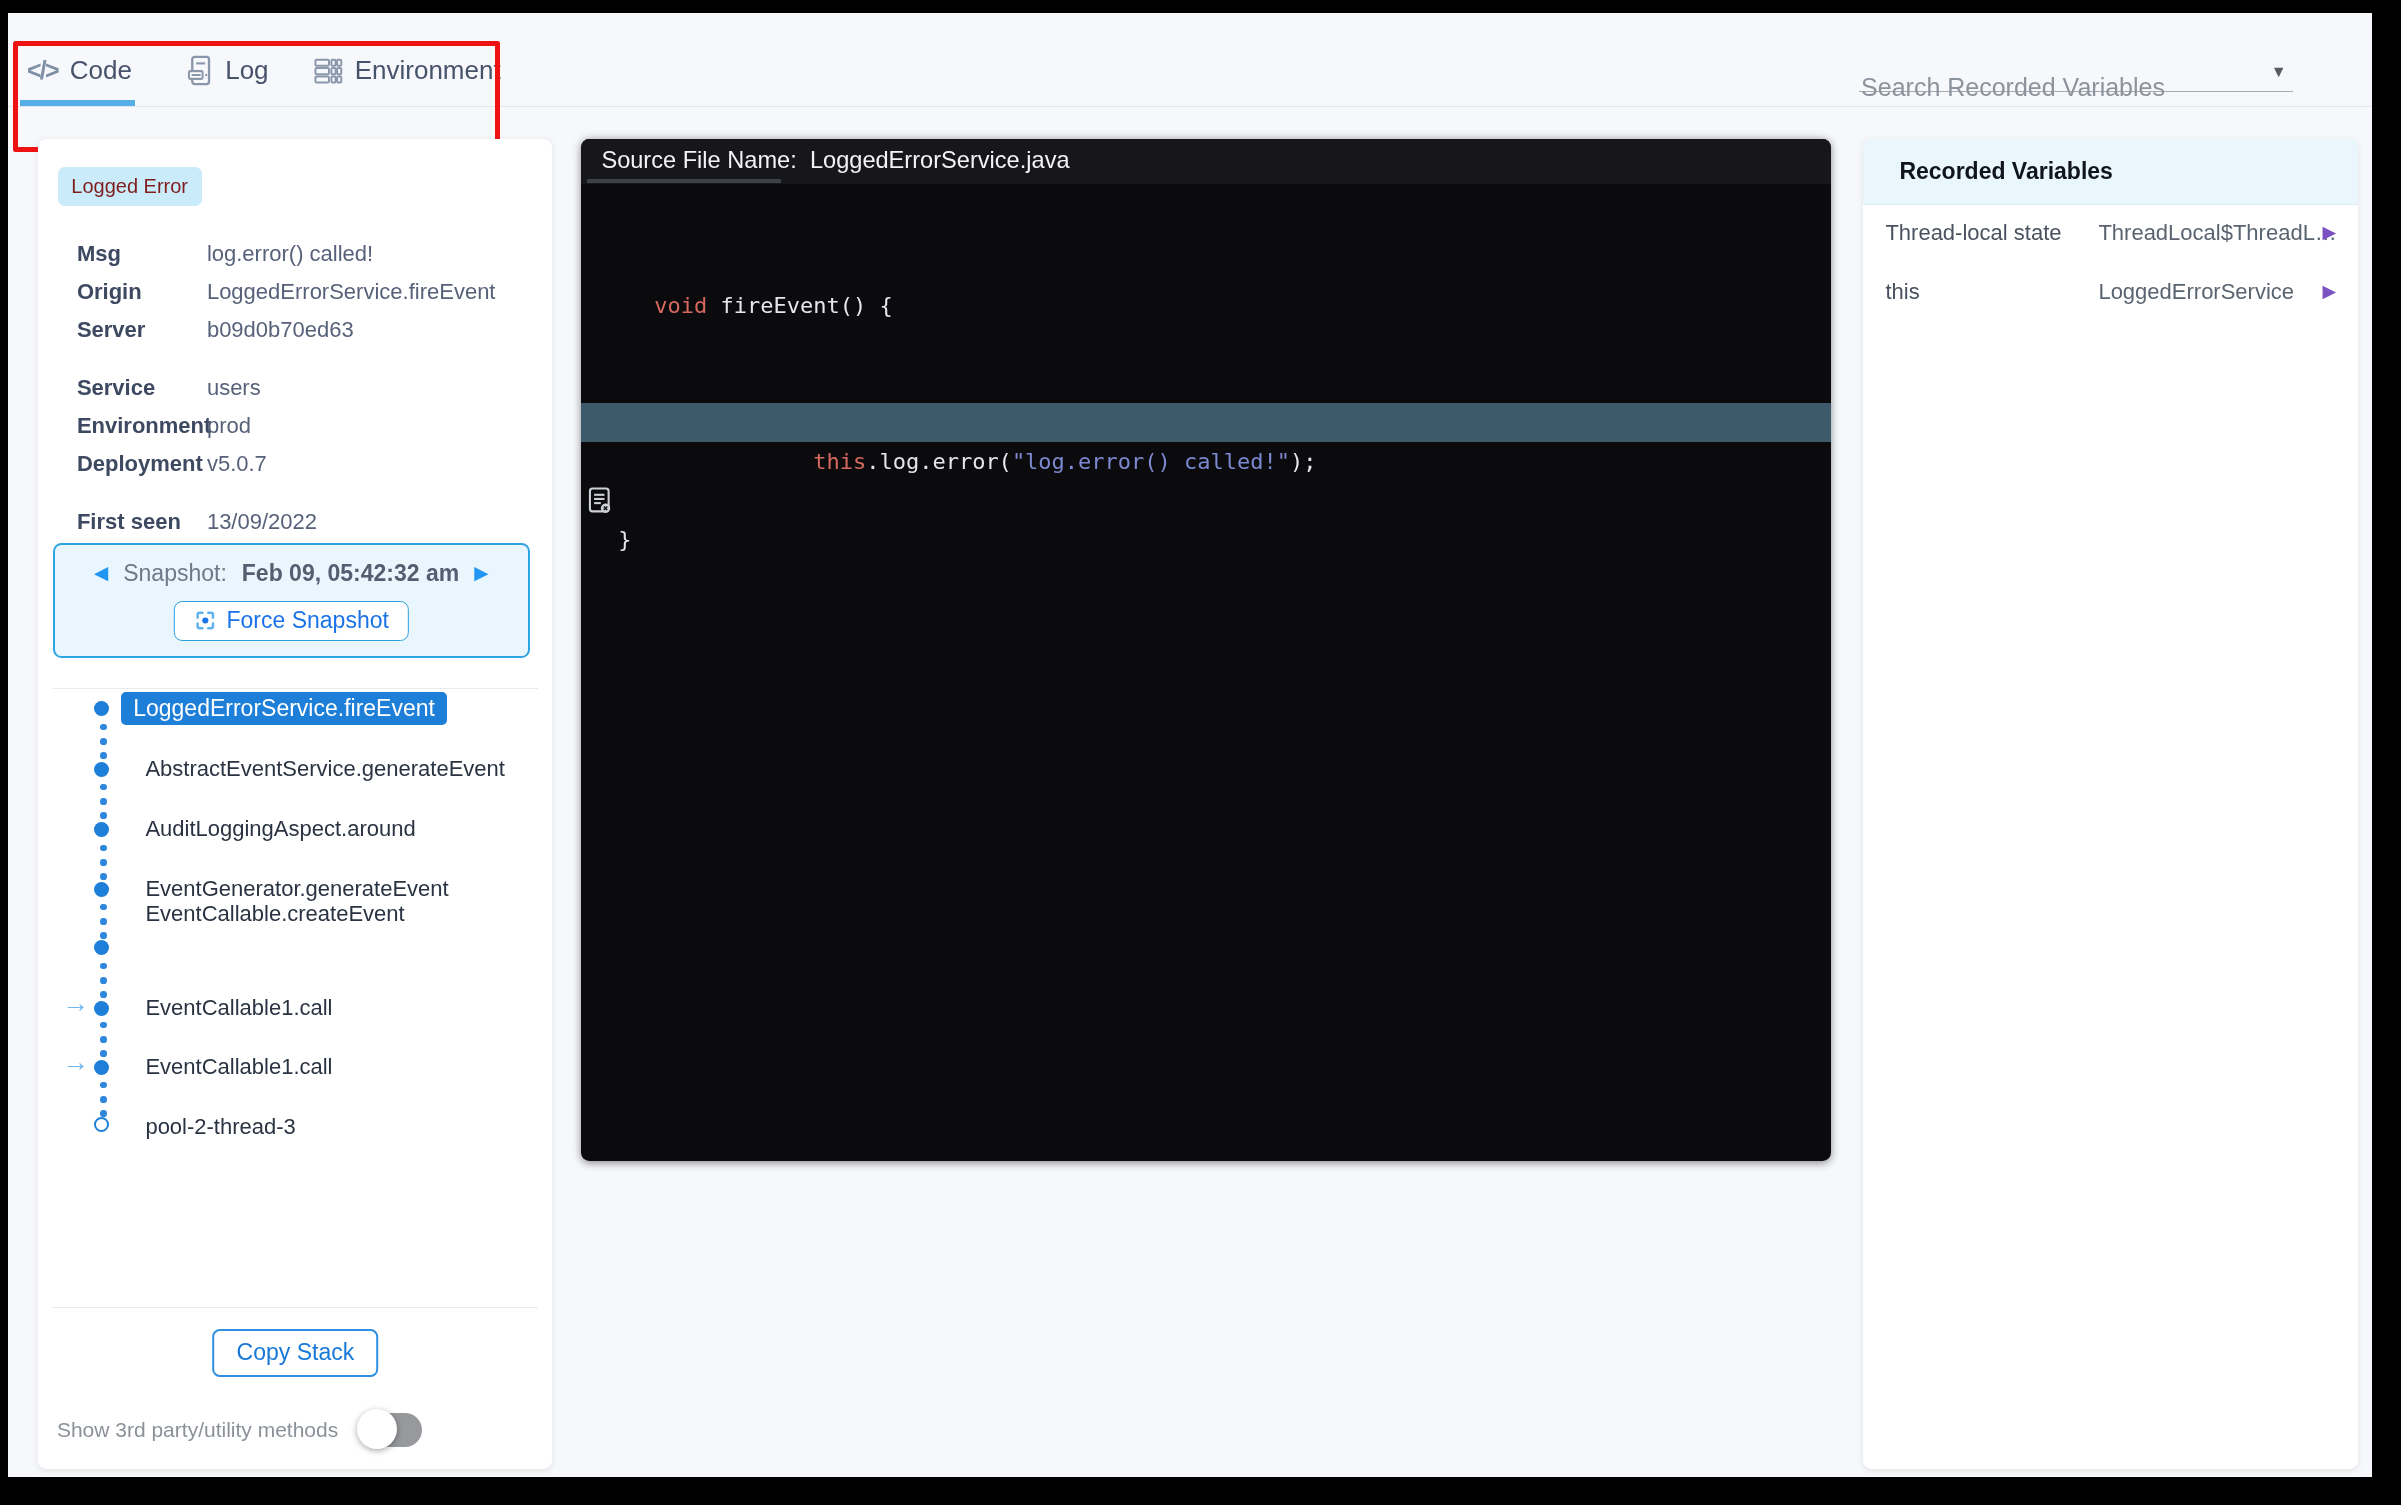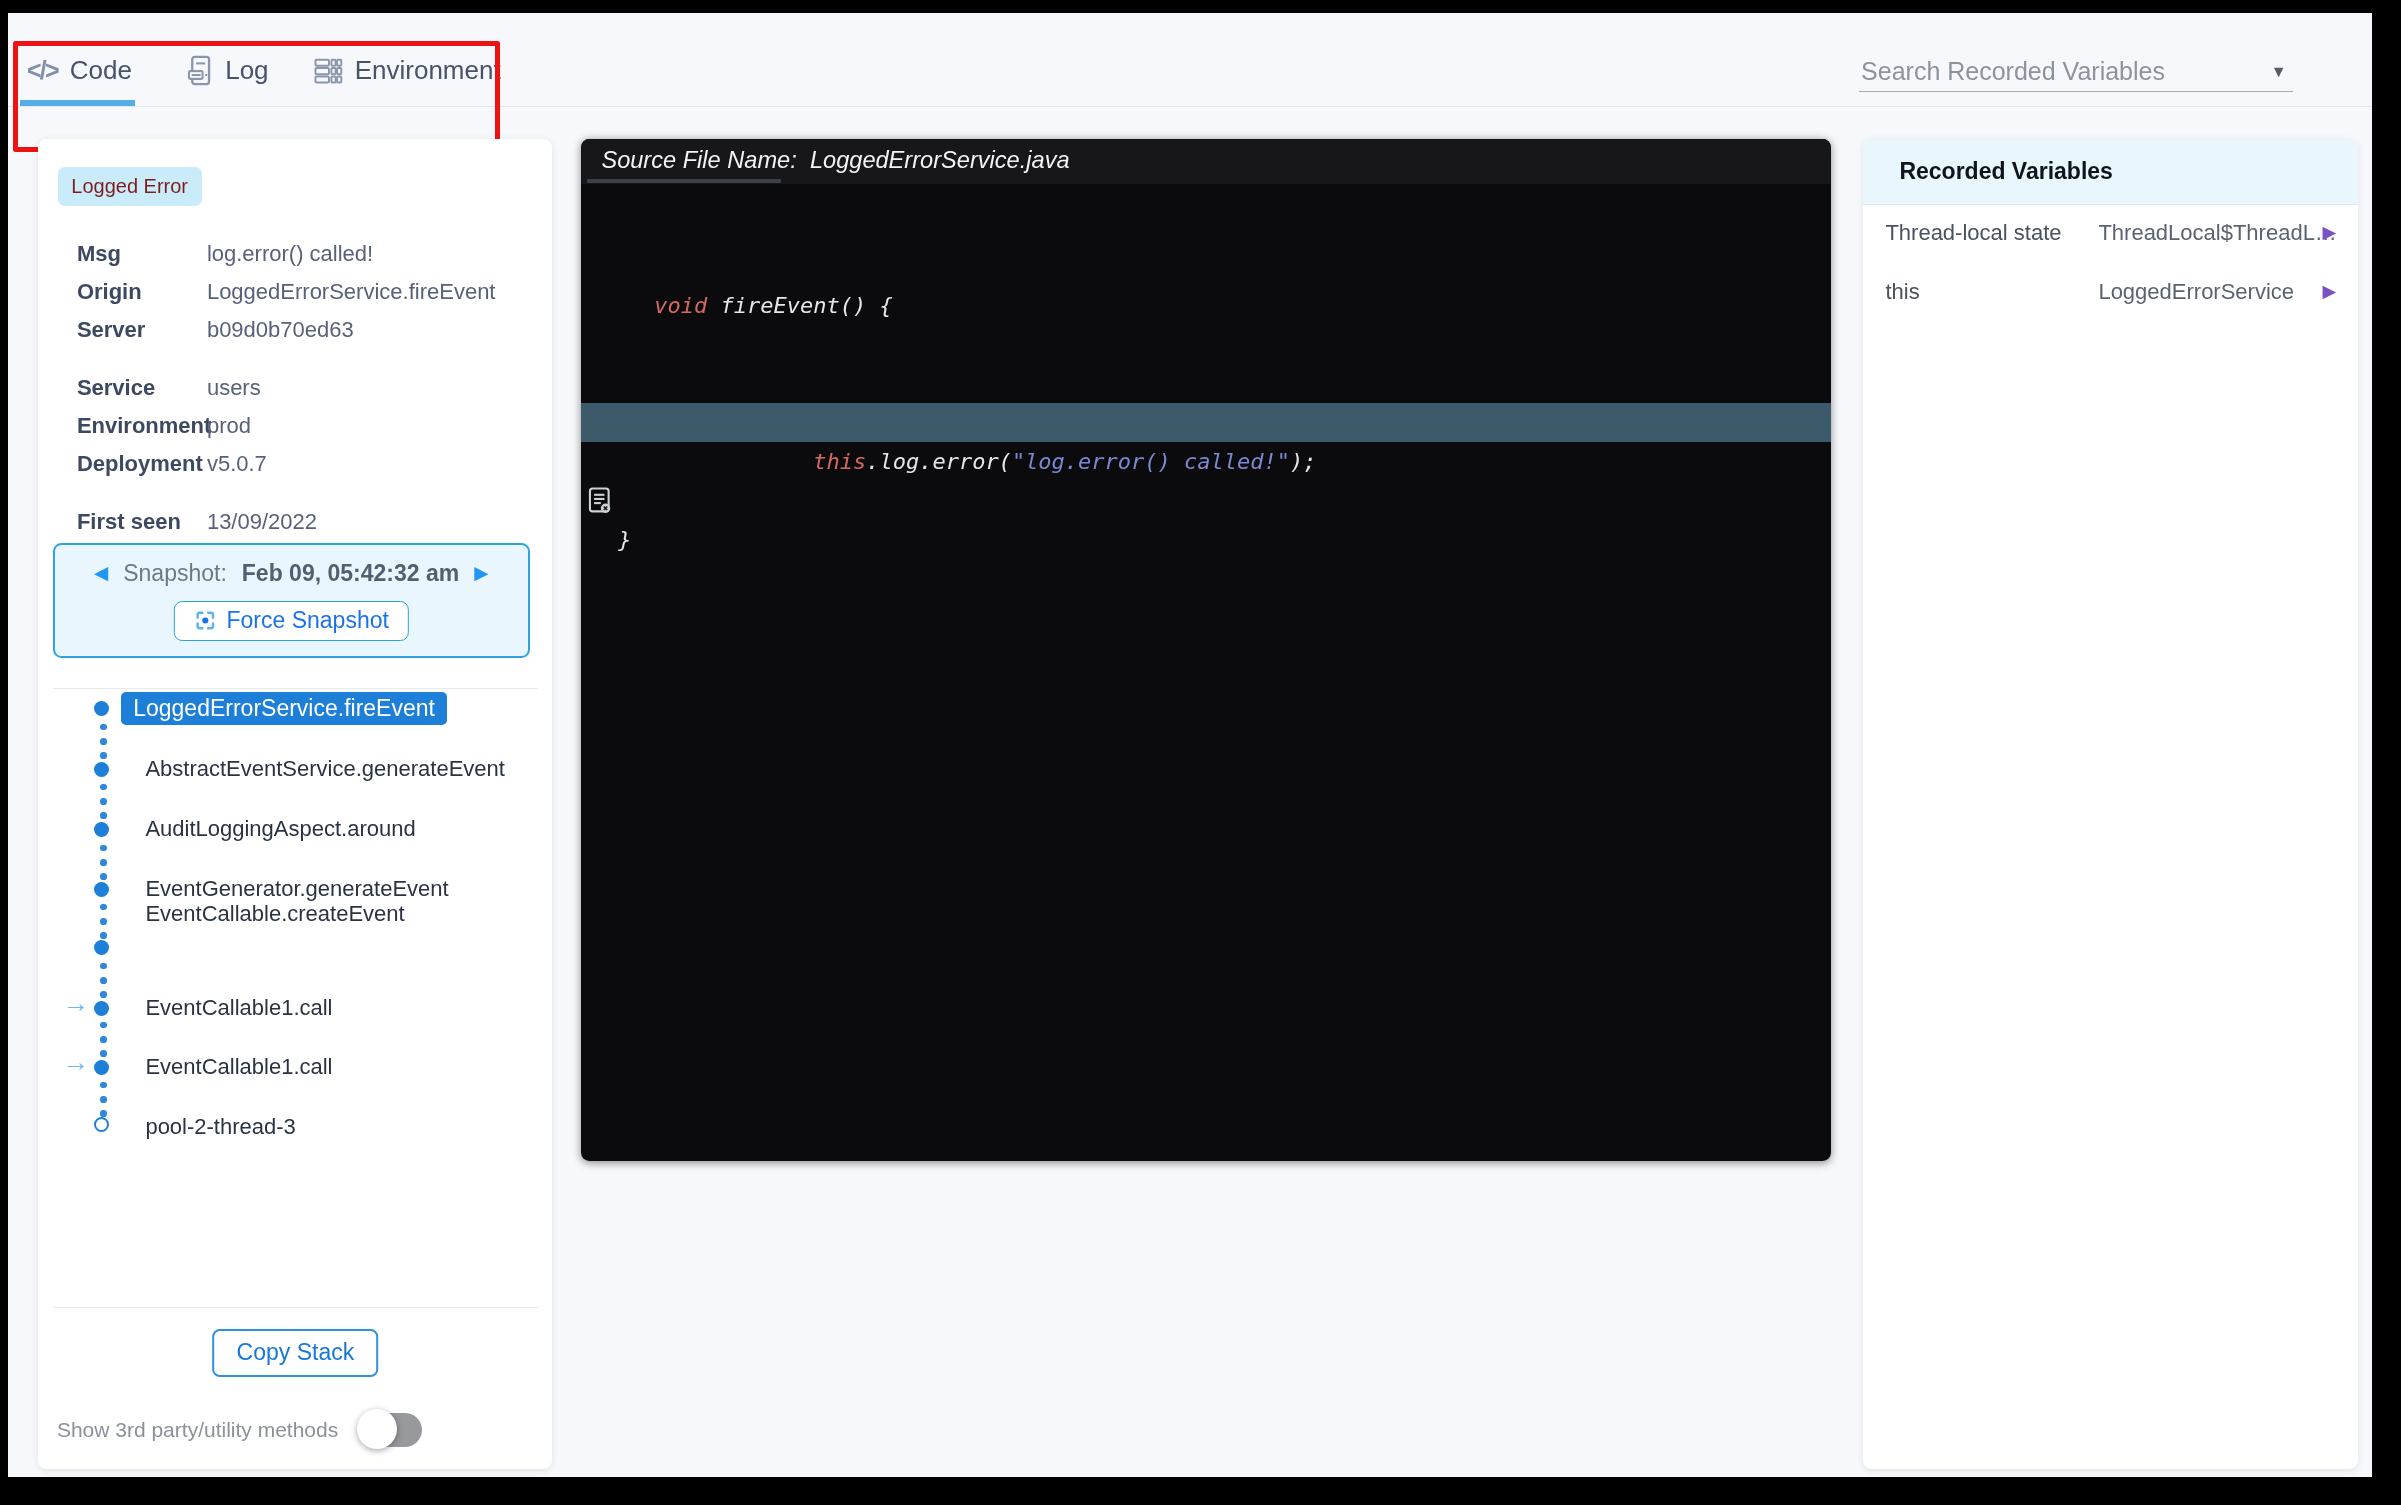--- a/index.html
+++ b/index.html
@@ -17,21 +17,21 @@
   .code-glyph { font-size:25px; font-weight:bold; color:#8091a7; letter-spacing:-1.7px; }
   .tab-underline { position:absolute; left:11.8px; top:87px; width:115px; height:6.7px;
                    background:#55aee6; }
   .top-divider { position:absolute; left:0; top:93px; width:2364px; height:1.7px;
                  background:#e3e6ea; }
   .red-box { position:absolute; left:5px; top:28px; width:487px; height:111px;
              border:5.9px solid #ee1212; border-radius:2.5px; pointer-events:none; }
 
   .search { position:absolute; left:1851px; top:40px; width:434px; height:39px;
             border-bottom:1.7px solid #a6abb3; font-size:25px; color:#8d939c; }
-  .search-text { position:absolute; left:1.7px; top:4px; }
+  .search-text { position:absolute; left:1.7px; top:20px; }
   .search-caret { position:absolute; right:6.7px; top:10px; font-size:16px; color:#565b63; }
 
   
   .card { position:absolute; top:126px; height:1330px; background:#fff; border-radius:8.4px;
           box-shadow:0 1.7px 6.7px rgba(40,50,70,.10); }
   .left-card  { left:30px;  width:514px; }
   .right-card { left:1855px; width:495px; }
 
   
   .badge { position:absolute; left:19.4px; top:28px; font-size:20px; color:#7f1d1d;
@@ -71,21 +71,21 @@
               height:48px; padding:0 22px; background:#fff; color:#1878d8; font-size:23px;
               border:2.5px solid #2f8fe0; border-radius:7.6px; cursor:pointer; }
   .toggle-label { position:absolute; left:18.5px; top:1279px; font-size:21px; color:#8b9199; }
   .toggle { position:absolute; left:322px; top:1274px; width:62px; height:34px;
             border-radius:17px; background:#97999d; cursor:pointer; }
   .knob { position:absolute; left:-3.4px; top:-3.4px; width:40px; height:40px; border-radius:50%;
           background:#fff; box-shadow:0 1.7px 5.9px rgba(0,0,0,.35); }
 
   
   .editor { position:absolute; left:573px; top:126px; width:1250px; height:1022px;
-            background:#0b0b0d; border-radius:8.4px; box-shadow:0 1.7px 8.4px rgba(0,0,0,.45);font-style:italic; }
+            background:#0b0b0d; border-radius:8.4px; box-shadow:0 1.7px 8.4px rgba(0,0,0,.45); }
   .ed-header { position:absolute; left:0; right:0; top:0; height:45px; background:#17171b;
                border-radius:8.4px 8.4px 0 0; font-size:23.6px; color:#f2f3f5; }
   .ed-title { position:absolute; left:20px; top:0; line-height:42px; white-space:pre; }
   .ed-tabline { position:absolute; left:5.9px; top:40px; width:194px; height:4.2px;
                 background:#3c4049; }
   .code { position:absolute; left:0; right:0; top:45px; padding-top:24.4px;
           font-family:"DejaVu Sans Mono", monospace; font-size:22px; line-height:39px;
           color:#e6e6e8; white-space:pre; }
   .cl { height:39px; padding-left:23.6px; position:relative; }
   .hl { background:#3c5a6a; }

